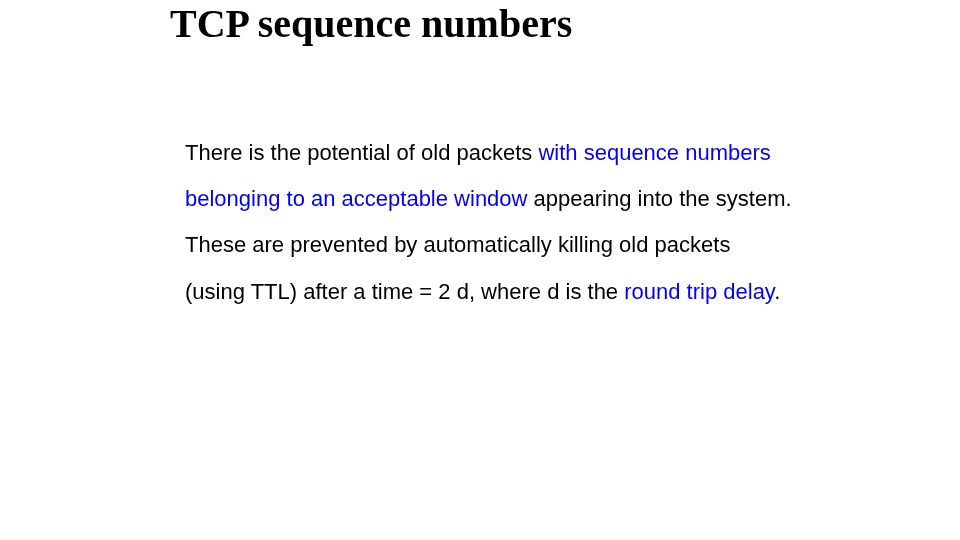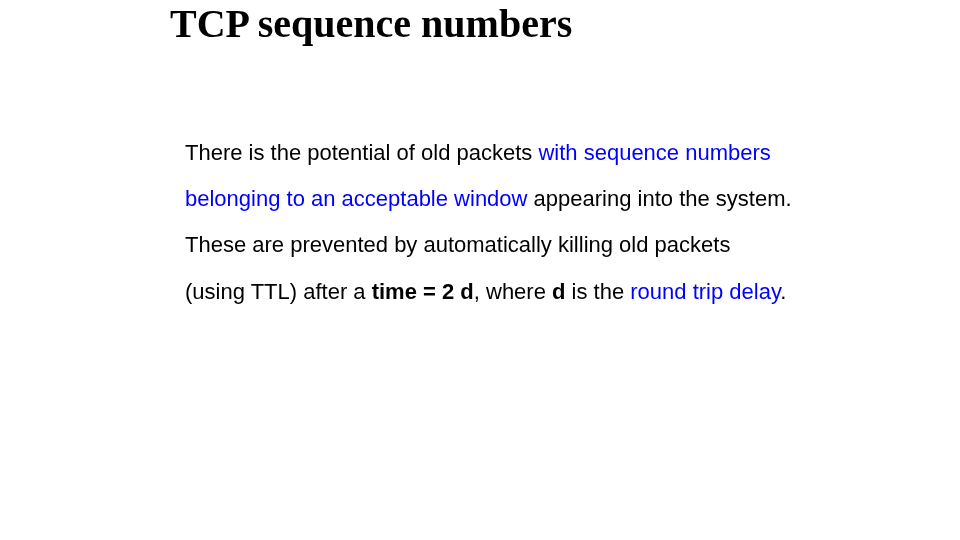--- a/index.html
+++ b/index.html
@@ -28,21 +28,21 @@
   .body {
     position: absolute;
     left: 185px;
     top: 130px;
     width: 610px;
     font-size: 22px;
     color: #000000;
     line-height: 2.1;
   }
   .blue { color: #0000ff; }
-  .bold { font-weight: bold; }
+  .bold { font-weight: normal; }
 </style>
 </head>
 <body>
 
 <div class="slide">
   <div class="title">TCP sequence numbers</div>
   <div class="body">
     <span>There is the potential of old packets </span><span class="blue">with sequence numbers belonging to an acceptable window</span><span> appearing into the system. These are prevented by automatically killing old packets (using TTL) after a </span><span class="bold">time = 2 d</span><span>, where </span><span class="bold">d</span><span> is the </span><span class="blue">round trip delay</span><span>.</span>
   </div>
 </div>

